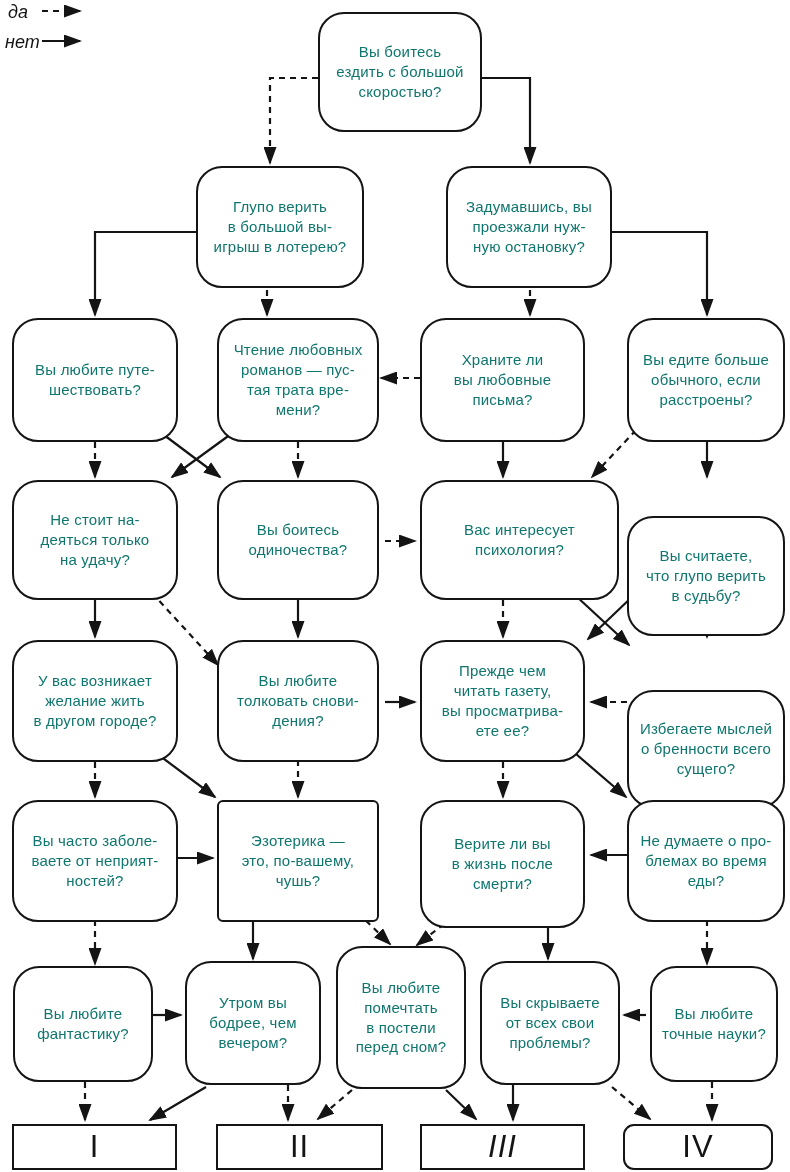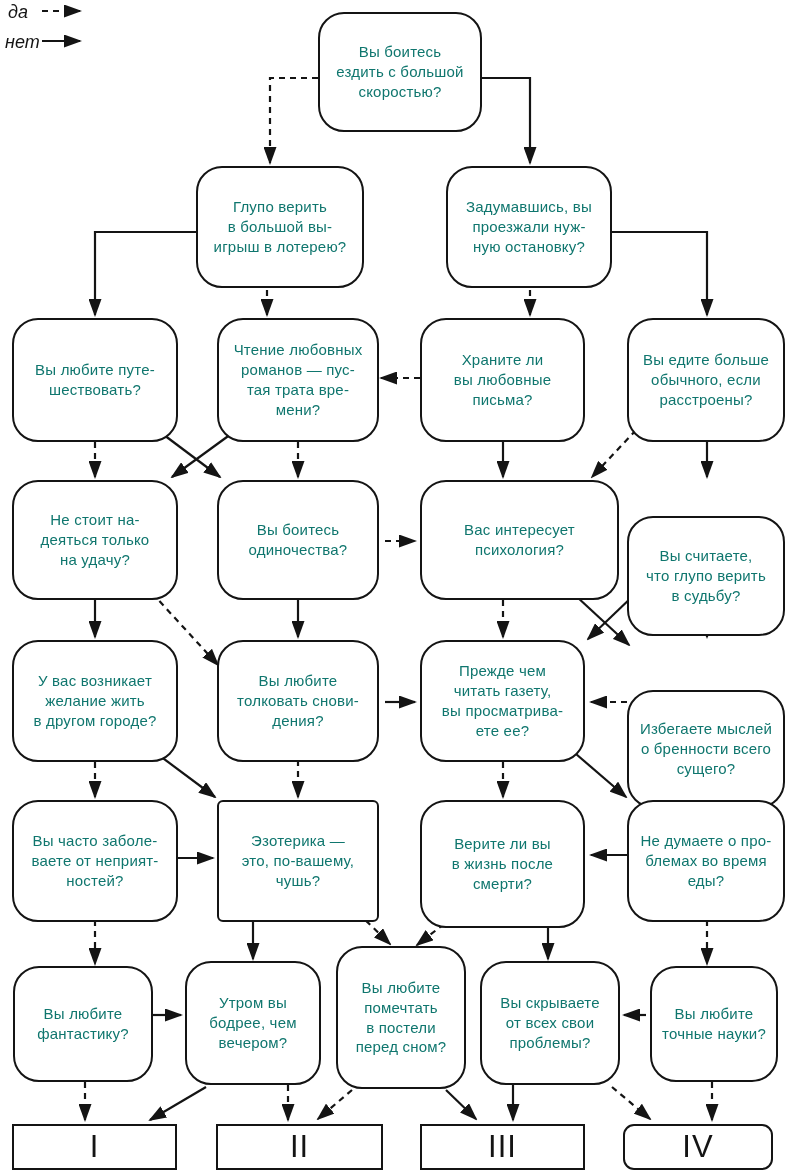--- a/index.html
+++ b/index.html
@@ -176,16 +176,16 @@
 в постели
 перед сном?</div>
   <div class="qnode" style="left:480px;top:961px;width:140px;height:124px;">Вы скрываете
 от всех свои
 проблемы?</div>
   <div class="qnode" style="left:650px;top:966px;width:128px;height:116px;">Вы любите
 точные науки?</div>
 
   <div class="outcome" style="left:12px;top:1124px;width:165px;height:46px;">I</div>
   <div class="outcome" style="left:216px;top:1124px;width:167px;height:46px;">II</div>
-  <div class="outcome" style="left:420px;top:1124px;width:165px;height:46px;">III</div>
+  <div class="outcome" style="left:420px;top:1124px;width:165px;height:46px;font-style:italic;">III</div>
   <div class="outcome" style="left:623px;top:1124px;width:150px;height:46px;border-radius:11px;">IV</div>
 
 </div>
 
 </body></html>

